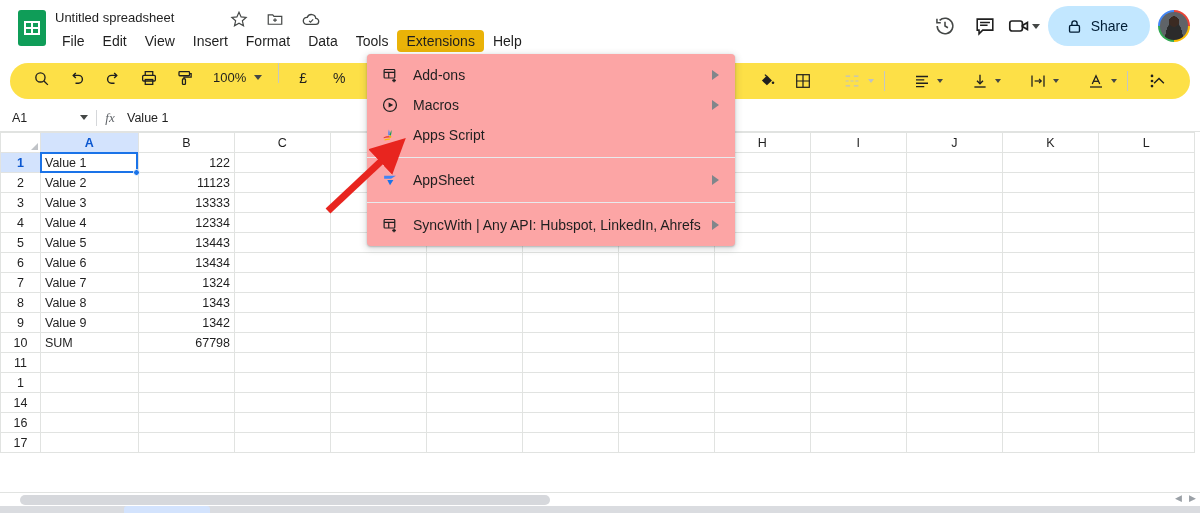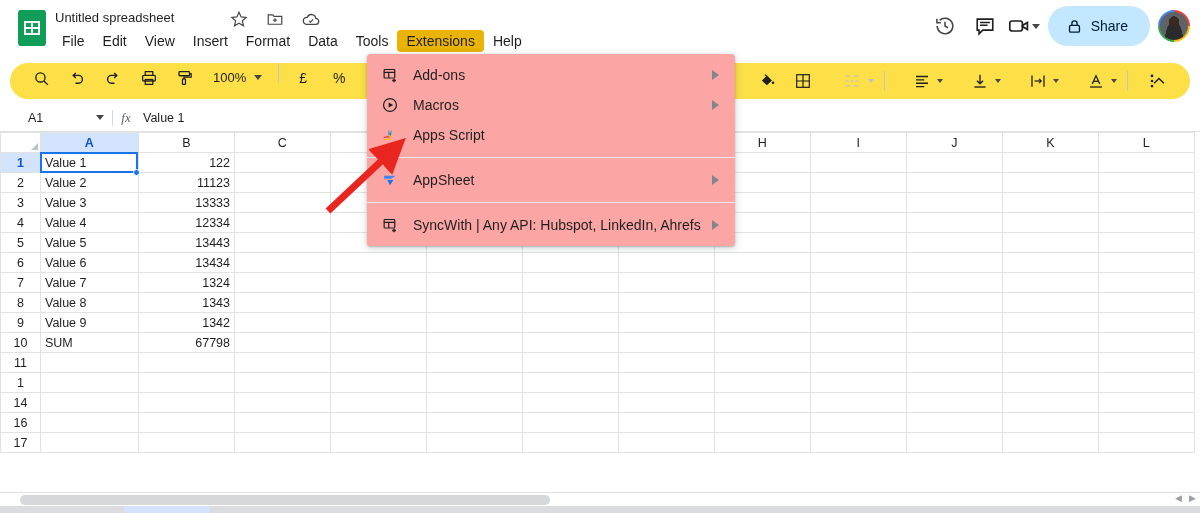--- a/index.html
+++ b/index.html
@@ -48,21 +48,21 @@
   .tb:first-child { margin-left:16px; }
   .tb.disabled { color:#bdc1c6; cursor:default; }
   .zoomctl { display:flex; align-items:center; gap:2px; margin:0 4px; padding:0 6px; height:28px; border-radius:4px; cursor:pointer; font-size:13px; color:#1f1f1f;}
   .tdiv { width:1px; height:20px; background:#c4c7c5; margin:0 6px; }
   .caret { width:0;height:0;border-left:4px solid transparent;border-right:4px solid transparent;border-top:5px solid #444746; }
   .caret.sm { border-left-width:3.5px;border-right-width:3.5px;border-top-width:4.5px; }
   .tb-group { display:flex; align-items:center; cursor:pointer; }
   .collapse { position:absolute; right:16px; top:3px; width:30px;height:30px; display:flex;align-items:center;justify-content:center; cursor:pointer; }
 
   
-  .fbar { position:absolute; left:0; top:104px; width:1200px; height:28px; background:#fff; display:flex; align-items:center; border-bottom:1px solid #e1e3e1;padding-left:16px;}
+  .fbar { position:absolute; left:0; top:104px; width:1200px; height:28px; background:#fff; display:flex; align-items:center; border-bottom:1px solid #e1e3e1;}
   .namebox { width:96px; height:26px; display:flex; align-items:center; justify-content:space-between; padding:0 8px 0 12px; font-size:12.5px; color:#1f1f1f; cursor:text;}
   .fdiv { width:1px; height:16px; background:#d5d7da; }
   .fx { width:26px; text-align:center; font-size:13px; color:#5f6368; font-style:italic; font-family:"Liberation Serif",serif; }
   .finput { flex:1; font-size:12.5px; color:#1f1f1f; padding-left:4px; cursor:text; }
 
   
   .gridwrap { position:absolute; left:0; top:132px; width:1200px; height:360px; overflow:hidden; background:#fff; }
   table.sheet { border-collapse:collapse; table-layout:fixed; }
   table.sheet td, table.sheet th { border:1px solid #e1e3e1; height:20px; font-size:12.5px; font-weight:normal;
       color:#1f1f1f; padding:0 4px; overflow:hidden; white-space:nowrap; }

